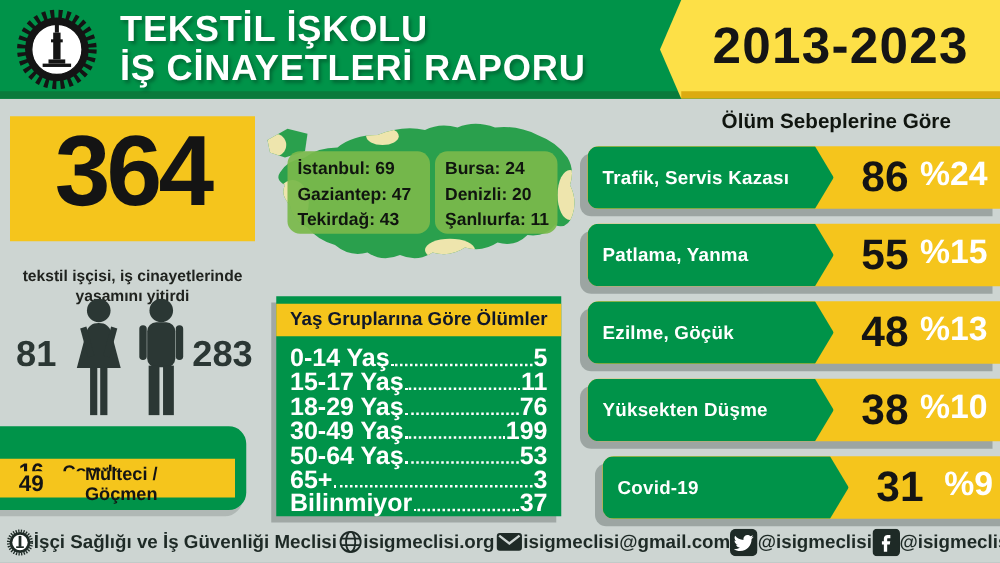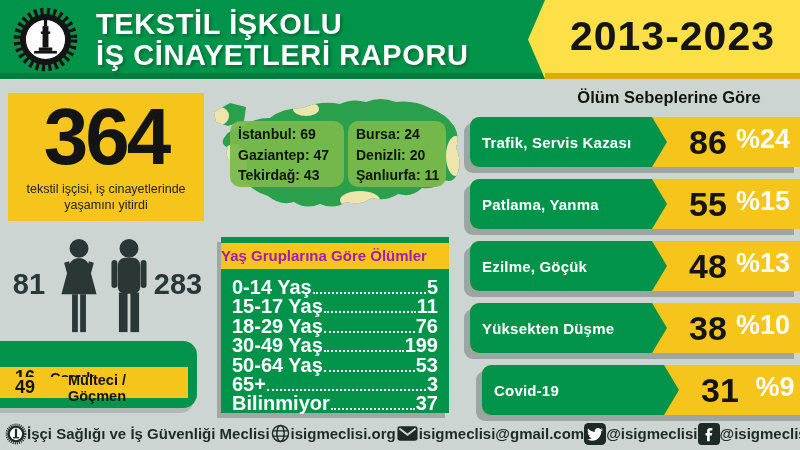--- a/index.html
+++ b/index.html
@@ -16,23 +16,23 @@
   .title { position:absolute; left:96px; top:9px; color:#ffffff; font-weight:800;
            font-size:29px; line-height:31px; letter-spacing:.6px;
            text-shadow:2px 2px 3px rgba(0,0,0,.28); white-space:nowrap; }
   .period-block { position:absolute; right:0; top:0; width:272px; height:79px; background:#fde047;
                   clip-path:polygon(17px 0, 100% 0, 100% 100%, 17px 100%, 0 50%); }
   .period-strip { position:absolute; left:17px; right:0; bottom:0; height:6px; background:#dcab10; }
   .period-text { position:absolute; left:17px; right:0; top:0; height:73px; line-height:73px;
                  text-align:center; font-size:41px; font-weight:800; color:#151515; letter-spacing:1px; }
 
   
-  .total { position:absolute; left:8px; top:93px; width:196px; height:128px; background:#f5c51c; text-align:center; }
+  .total { position:absolute; left:8px; top:93px; width:196px; height:100px; background:#f5c51c; text-align:center; }
   .total-number { font-size:80px; line-height:88px; font-weight:800; letter-spacing:-3px; color:#141414; }
-  .total-caption { font-size:12.5px; line-height:16px; font-weight:400; color:#20231f; }
+  .total-caption { font-size:12.5px; line-height:16px; font-weight:700; color:#20231f;margin-top:32px; }
 
   
   .num-women { position:absolute; left:4px;  top:268px; width:50px; text-align:center;
                font-size:29px; font-weight:800; color:#2b3734; }
   .num-men   { position:absolute; left:148px; top:268px; width:60px; text-align:center;
                font-size:29px; font-weight:800; color:#2b3734; }
   .icon-woman { position:absolute; left:52px;  top:238px; width:54px; height:100px; }
   .icon-man   { position:absolute; left:102px; top:238px; width:54px; height:100px; }
 
   
@@ -50,21 +50,21 @@
   .map-box { position:absolute; background:rgba(122,185,75,.93); border-radius:10px;
              padding:3px 6px 0 8px; color:#10150f; font-size:14px; line-height:20.5px; font-weight:600;
              white-space:nowrap; }
   .map-box1 { left:20px; top:31px; width:114px; height:66px; }
   .map-box2 { left:138px; top:31px; width:98px; height:66px; }
 
   
   .age-panel { position:absolute; left:221px; top:237px; width:228px; height:176px; background:#009349;
                box-shadow:-4px 5px 0 rgba(43,55,52,.28); }
   .age-header { position:absolute; left:0; top:6px; width:100%; height:26px; background:#f5c51c;
-                line-height:26px; font-size:15px; font-weight:800; color:#a21caf; }
+                text-align:center; line-height:26px; font-size:15px; font-weight:800; color:#0f172a; }
   .age-rows { position:absolute; left:11px; right:11px; top:39px; }
   .age-row { display:flex; align-items:baseline; height:19.4px; color:#ffffff;
              font-size:20px; font-weight:700; }
   .age-dots { flex:1; border-bottom:2.5px dotted #ffffff; margin:0 1px 3px 1px; }
 
   
   .causes-title { position:absolute; left:540px; top:88px; width:258px; text-align:center;
                   font-size:16.5px; font-weight:800; color:#10150f; }
   .bar { position:absolute; left:470px; width:330px; height:50px; background:#f5c51c;
          border-radius:9px 0 0 9px; box-shadow:-6px 6px 0 rgba(43,55,52,.30);padding-left:45px; }

